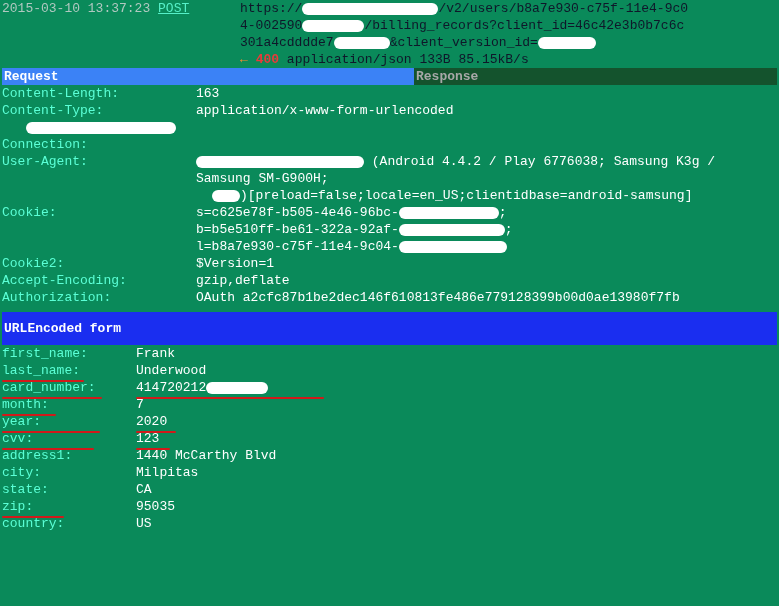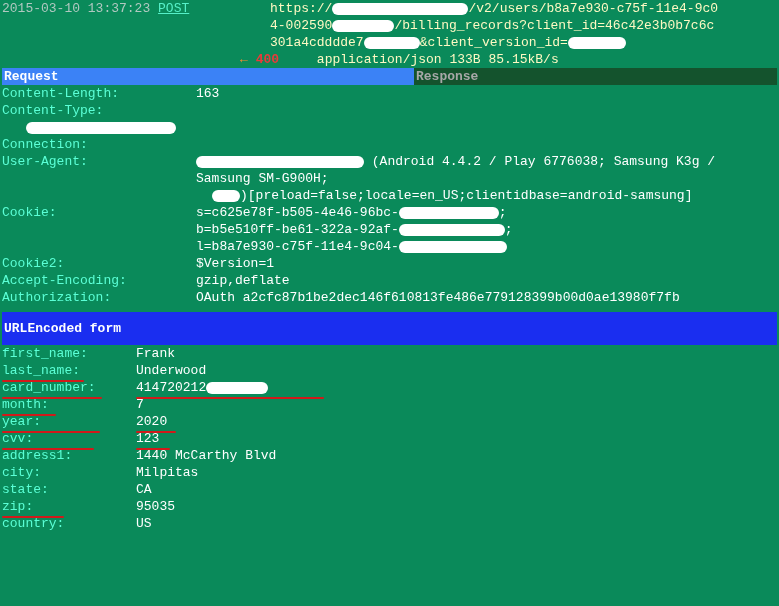--- a/index.html
+++ b/index.html
@@ -10,21 +10,21 @@
     background: #0a8a5a;
     font-family: "Menlo", "Consolas", "Courier New", monospace;
     font-size: 13px;
     line-height: 17px;
     color: #fff;
     overflow: hidden;
   }
   .wrap { padding: 0 2px; }
   .ts { color: #b0c8c0; }
   .post { color: #56f0c8; text-decoration: underline; }
-  .url, .white { color: #fef9c3; margin-left: 30px; }
+  .url, .white { color: #0f172a; }
   .arrow { color: #ff8a2a; }
   .code4 { color: #e93a3a; font-weight: bold; }
   .tabrow {
     display: flex;
     width: 100%;
     font-weight: bold;
   }
   .tab { padding: 0 2px; }
   .tab-req { background: #3b82f6; color: #fff; flex: 0 0 408px; }
   .tab-res { background: #14532d; color: #a8a8a8; flex: 1; }
@@ -89,20 +89,21 @@
     <div class="tab tab-req">Request</div>
     <div class="tab tab-res">Response</div>
   </div>
 
   <div class="hdr-row">
     <span class="hdr-key">Content-Length:</span>
     <span class="hdr-val">163</span>
   </div>
   <div class="hdr-row">
     <span class="hdr-key">Content-Type:</span>
+    <span class="hdr-val">application/x-www-form-urlencoded</span>
   </div>
   <div class="hdr-row">
     <span class="hdr-val"><span class="redact" style="width:150px"></span></span>
   </div>
   <div class="hdr-row">
     <span class="hdr-key">Connection:</span>
   </div>
   <div class="hdr-row">
     <span class="hdr-key">User-Agent:</span>
     <span class="hdr-val"><span class="redact" style="width:168px"></span><span> (Android 4.4.2 / Play 6776038; Samsung K3g /</span></span>

